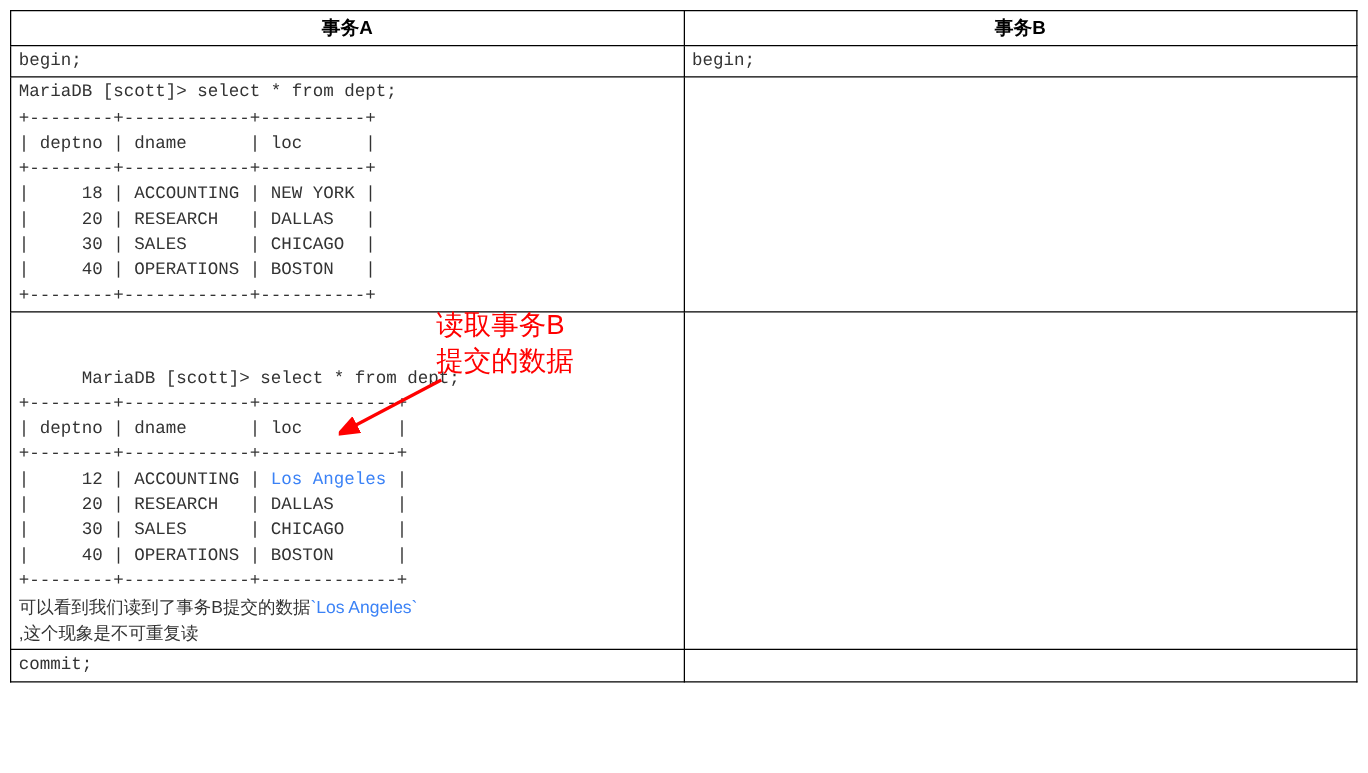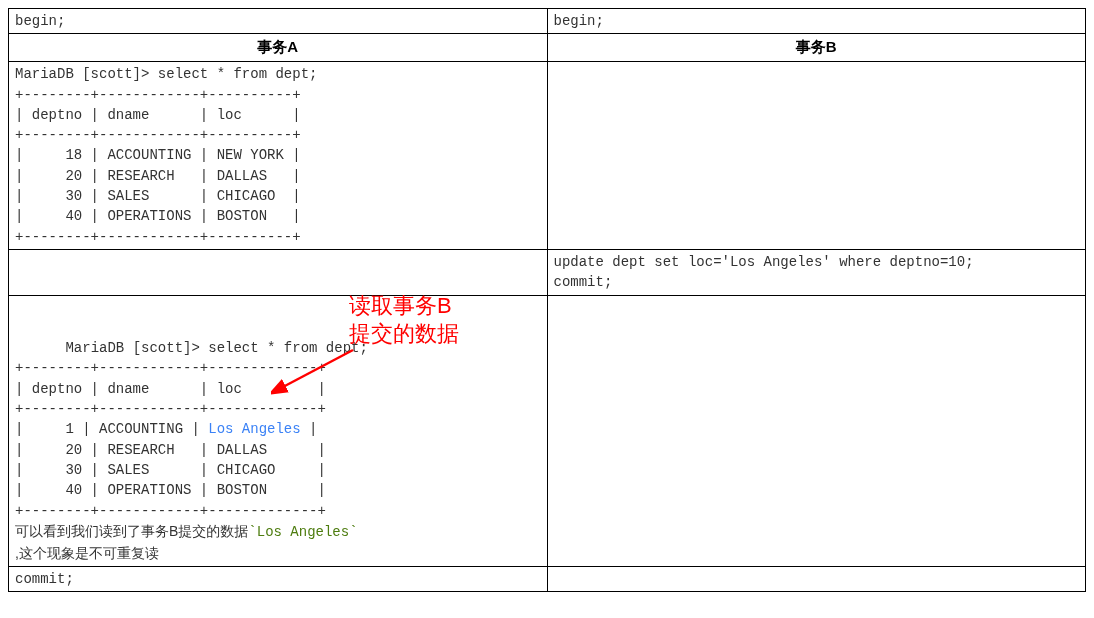--- a/index.html
+++ b/index.html
@@ -54,70 +54,65 @@
       top: 50px;
       width: 90px;
       height: 50px;
       pointer-events: none;
     }
     .note {
       font-family: "SimSun", "宋体", sans-serif;
       font-size: 14px;
       line-height: 1.5;
     }
-    .note .code { color: #4d7c0f; font-family: Liberation Mono, monospace; }
+    .note .code { color: #3b82f6; font-family: Liberation Sans, sans-serif; }
   </style>
 </head>
 <body>
 
 <table class="main">
   <tbody>
       <tr>
+    <th class="colA">事务A</th>
+    <th class="colB">事务B</th>
+  </tr>
+  <tr>
     <td class="mono">begin;</td>
     <td class="mono">begin;</td>
-  </tr>
-  <tr>
-    <th class="colA">事务A</th>
-    <th class="colB">事务B</th>
   </tr>
   <tr>
     <td class="mono"><span>MariaDB [scott]&gt; select * from dept;</span>
 <span>+--------+------------+----------+</span>
 <span>| deptno | dname      | loc      |</span>
 <span>+--------+------------+----------+</span>
 <span>|     18 | ACCOUNTING | NEW YORK |</span>
 <span>|     20 | RESEARCH   | DALLAS   |</span>
 <span>|     30 | SALES      | CHICAGO  |</span>
 <span>|     40 | OPERATIONS | BOSTON   |</span>
 <span>+--------+------------+----------+</span></td>
     <td></td>
-  </tr>
-  <tr>
-    <td></td>
-    <td class="mono"><span>update dept set loc='Los Angeles' where deptno=10;</span>
-<span>commit;</span></td>
   </tr>
   <tr>
     <td class="mono" style="position:relative;">
       <div class="annotation">
         <span>读取事务B</span><br>
         <span>提交的数据</span>
       </div>
       <svg class="arrow-svg" viewBox="0 0 90 50">
         <defs>
           <marker id="ah" markerWidth="10" markerHeight="10" refX="2" refY="3" orient="auto">
             <path d="M0,0 L0,6 L8,3 z" fill="#ff0000"></path>
           </marker>
         </defs>
         <line x1="82" y1="4" x2="10" y2="42" stroke="#ff0000" stroke-width="2.5" marker-end="url(#ah)"></line>
       </svg><span>MariaDB [scott]&gt; select * from dept;</span>
 <span>+--------+------------+-------------+</span>
 <span>| deptno | dname      | loc         |</span>
 <span>+--------+------------+-------------+</span>
-<span><span>|     1 | ACCOUNTING | </span><span class="red">Los Angeles</span><span> |</span></span>
+<span><span>|     12 | ACCOUNTING | </span><span class="red">Los Angeles</span><span> |</span></span>
 <span>|     20 | RESEARCH   | DALLAS      |</span>
 <span>|     30 | SALES      | CHICAGO     |</span>
 <span>|     40 | OPERATIONS | BOSTON      |</span>
 <span>+--------+------------+-------------+</span>
 <div class="note"><span>可以看到我们读到了事务B提交的数据</span><span class="code">`Los Angeles`</span><br><span>,这个现象是不可重复读</span></div></td>
     <td></td>
   </tr>
   <tr>
     <td class="mono">commit;</td>
     <td></td>

